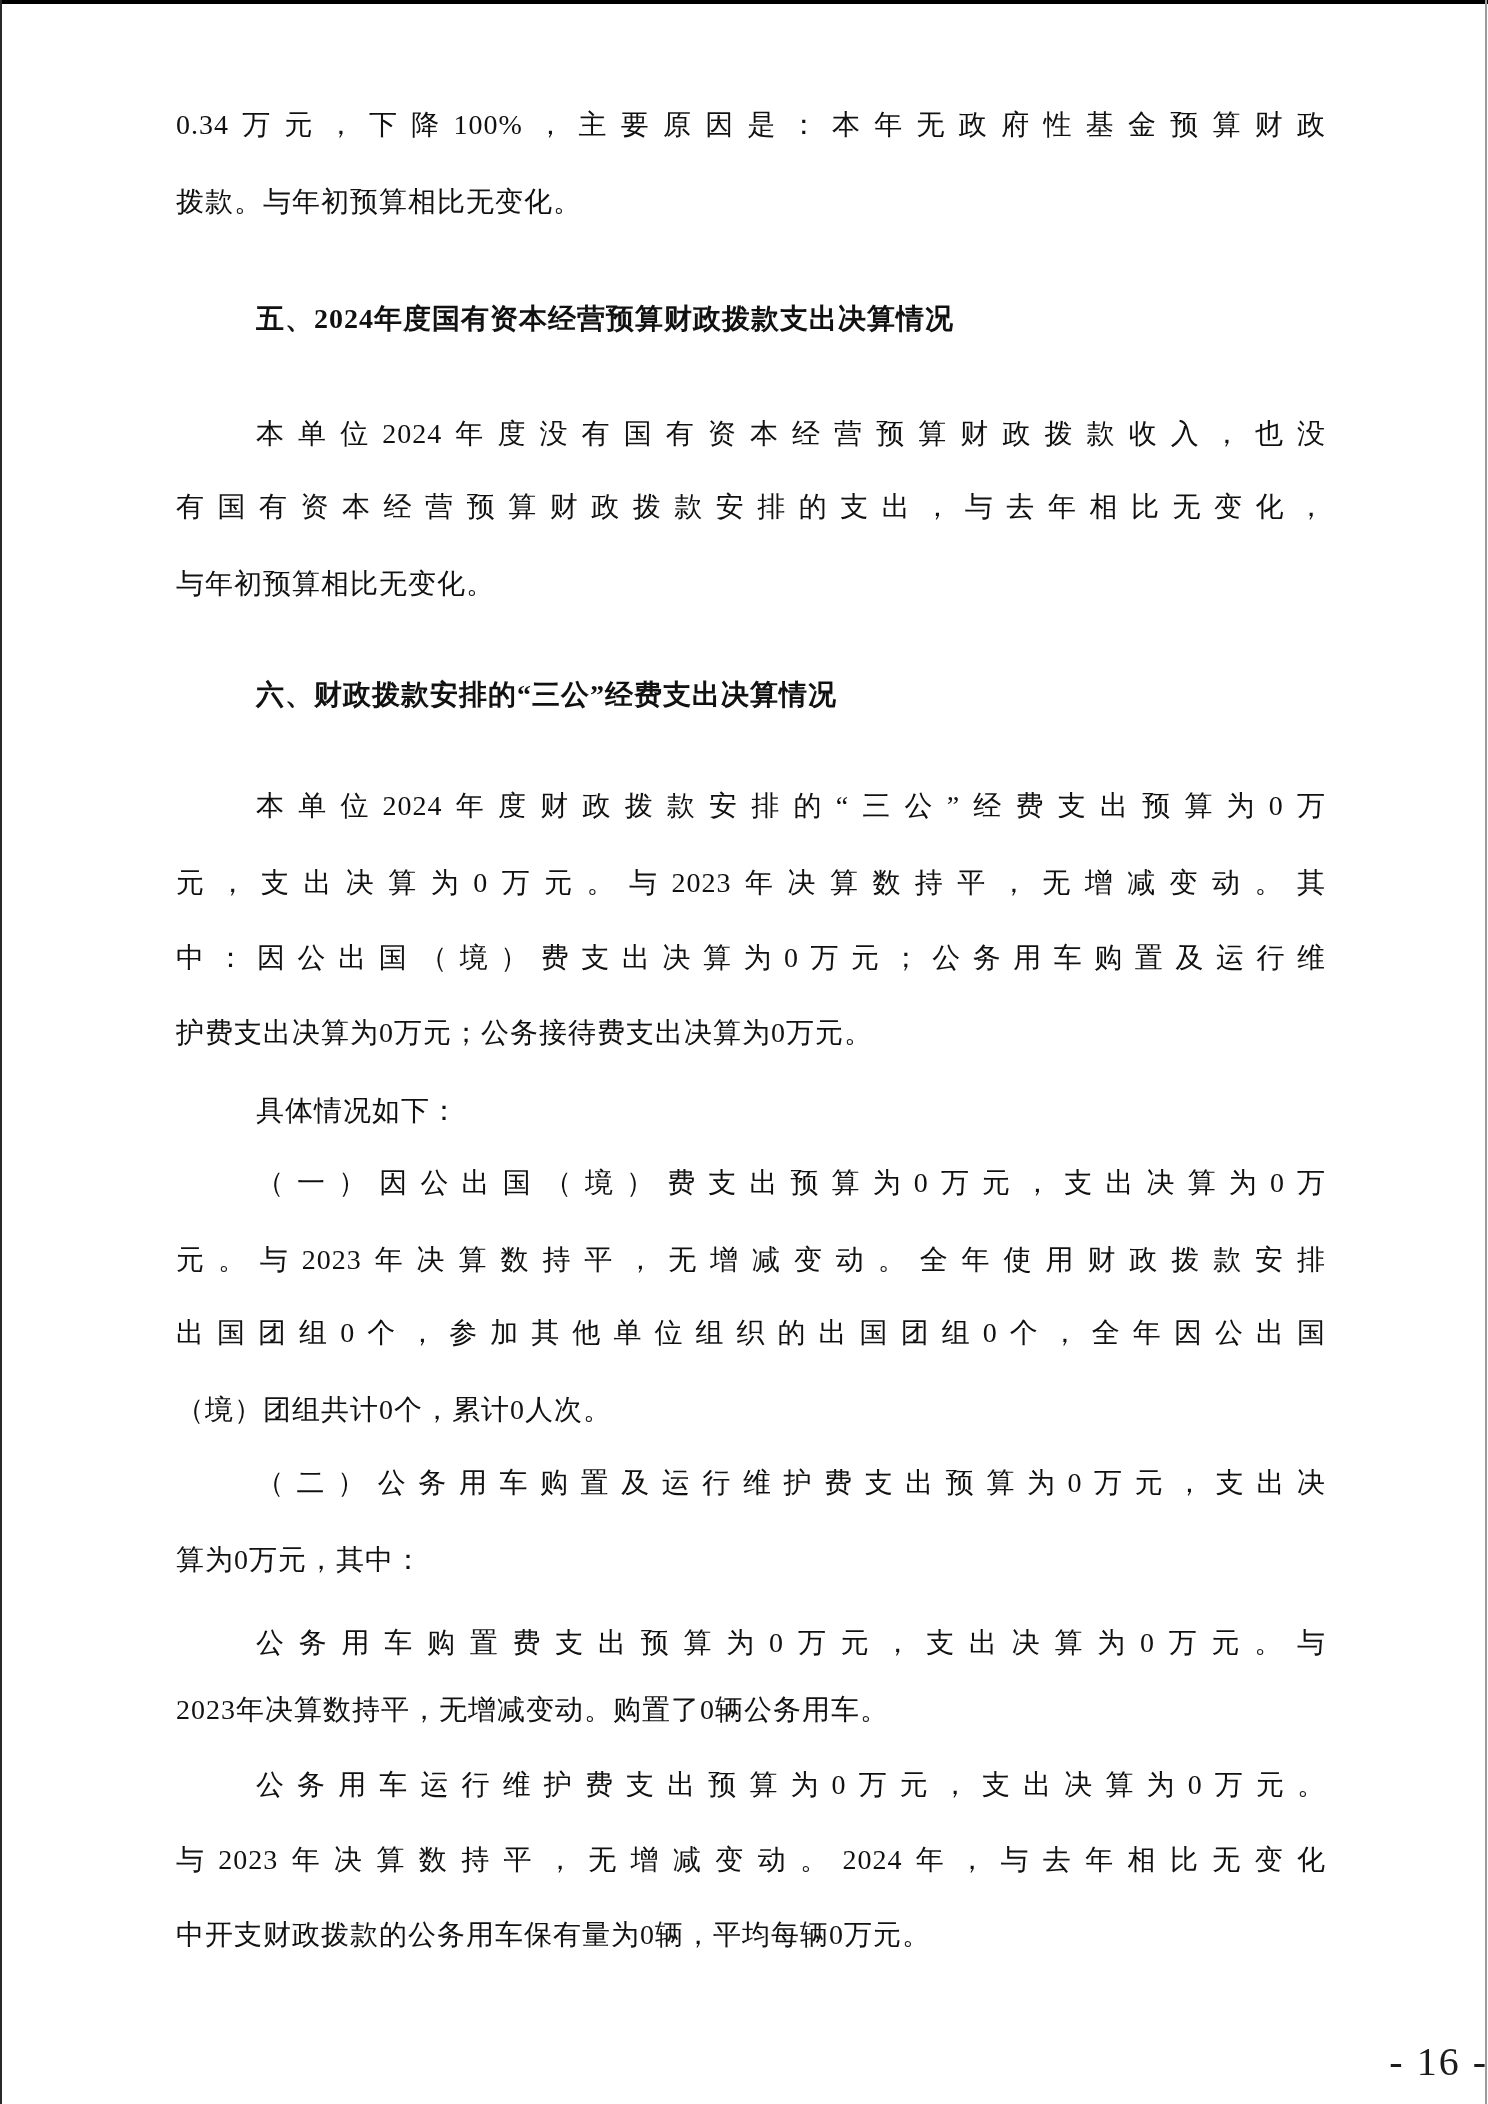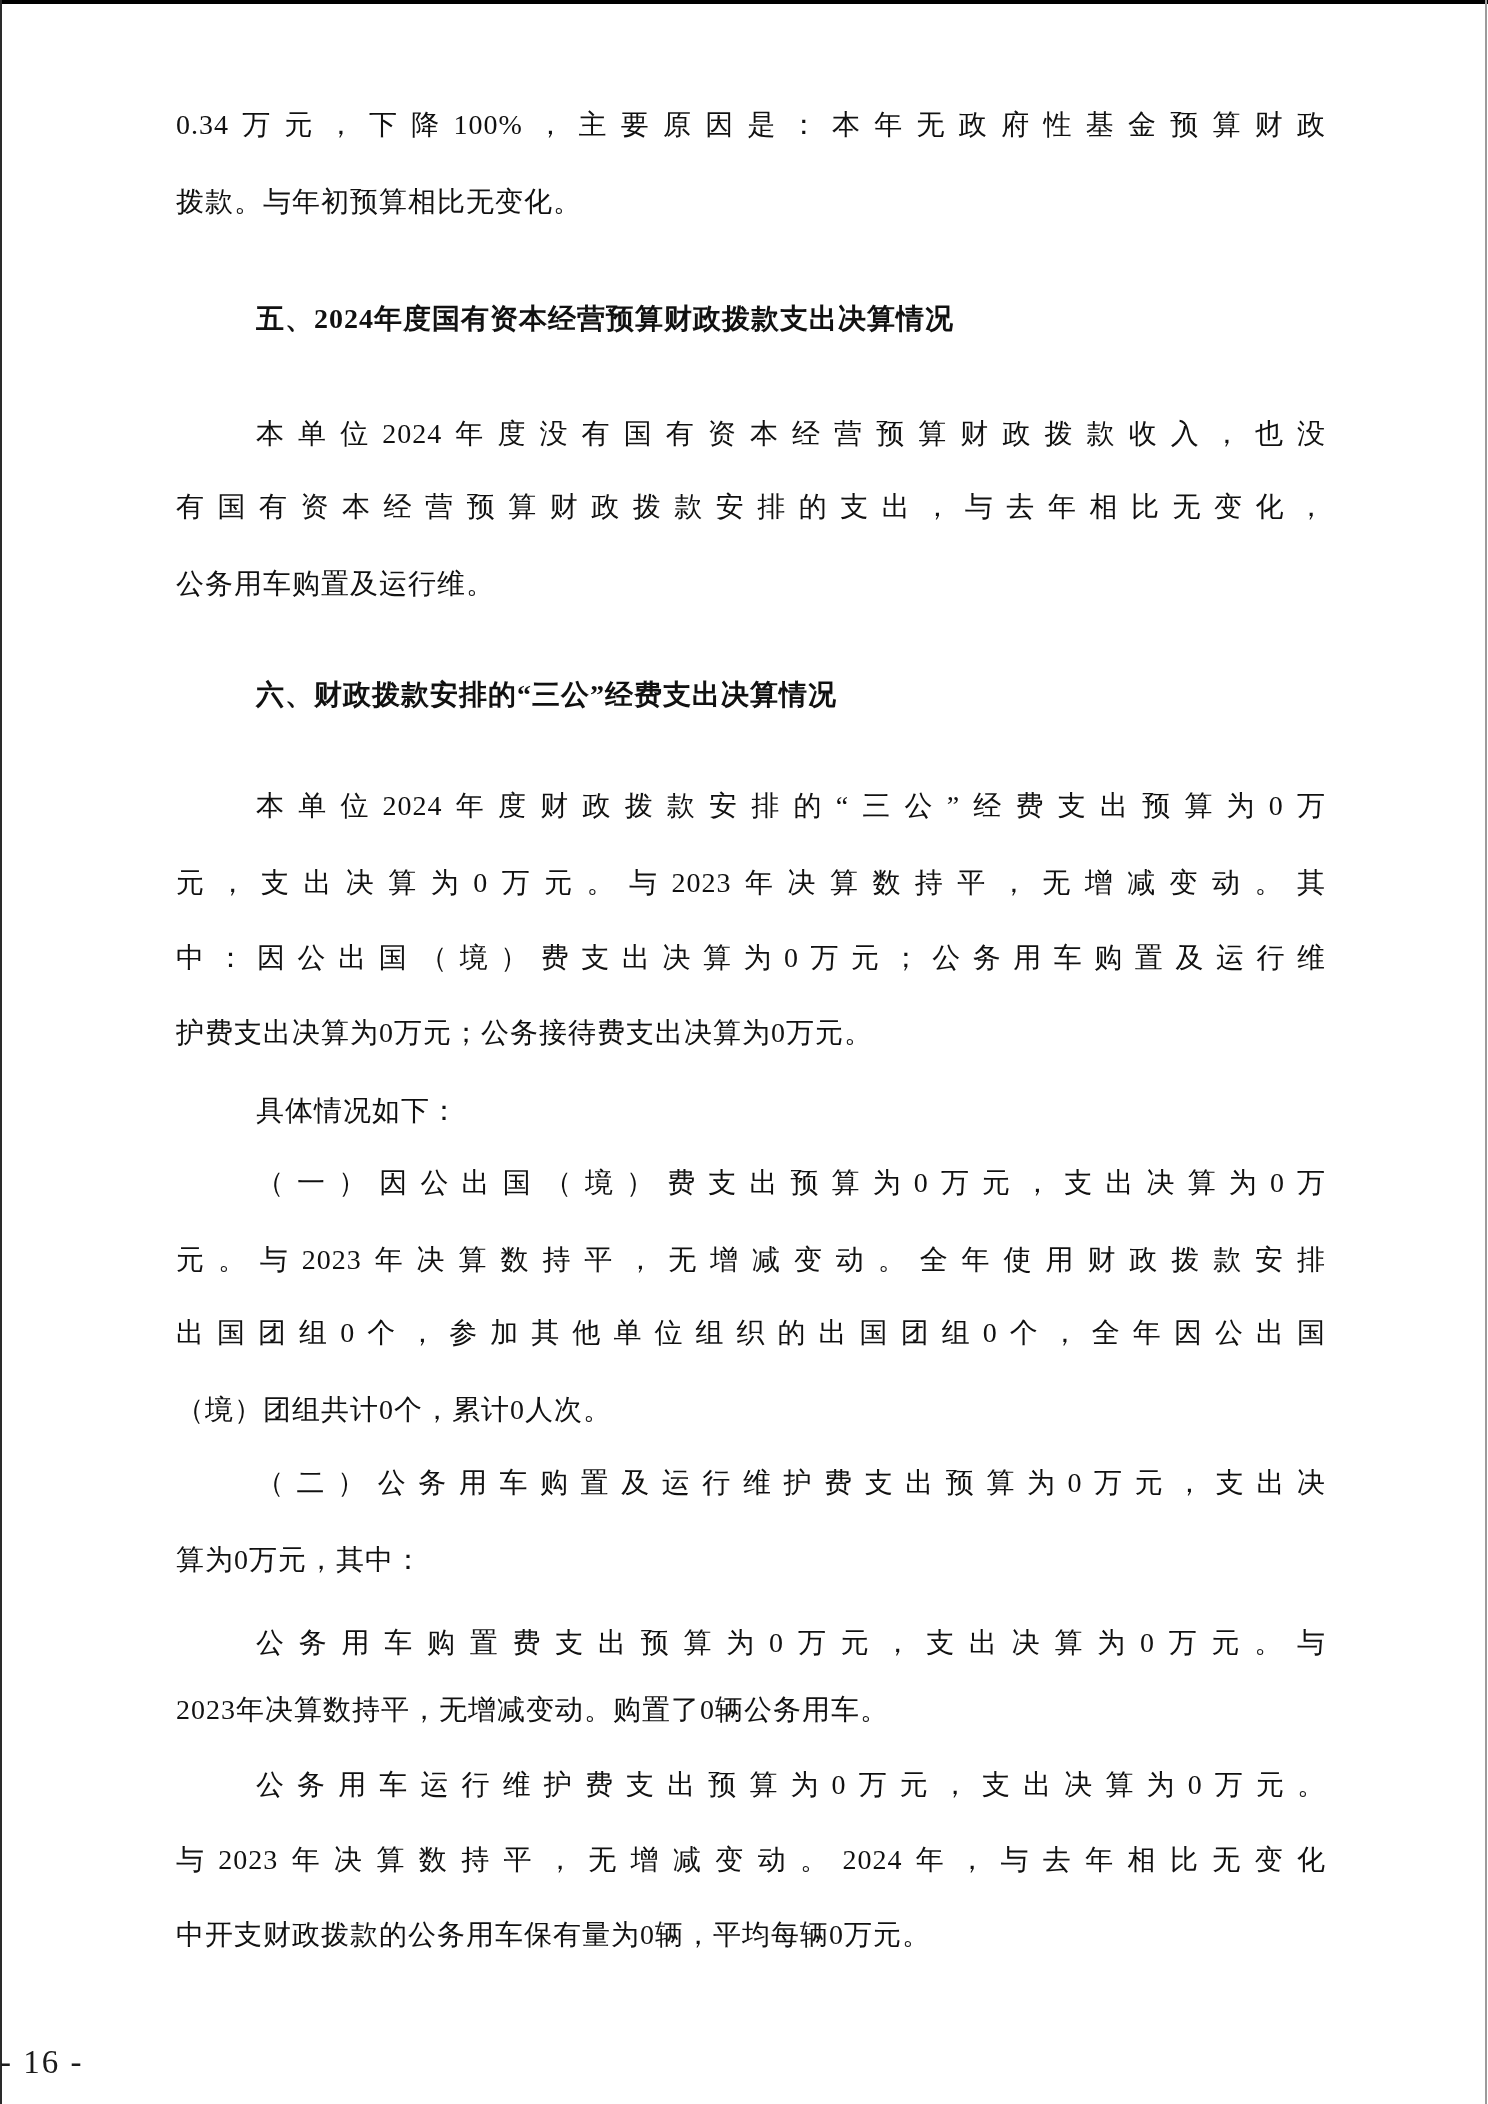--- a/index.html
+++ b/index.html
@@ -67,41 +67,41 @@
   .line.heading {
     font-weight: bold;
   }
   .footer {
     position: absolute;
     top: 2040px;
     left: 0;
     width: 100%;
     height: 44px;
     line-height: 44px;
-    text-align: left;
-    font-size: 33px;
+    text-align: right;
+    font-size: 40px;
     letter-spacing: 2px;
     color: #1c1c1c;
     font-family: "Liberation Serif", "DejaVu Serif", serif;
   }
 </style>
 </head>
 <body>
 
 <div class="page">
   <div class="top-border"></div>
   <div class="left-border"></div>
   <div class="right-border"></div>
   <div class="content" id="content">
       <div class="line fill" style="top: 98px;">0.34万元，下降100%，主要原因是：本年无政府性基金预算财政</div>
       <div class="line" style="top: 175px;">拨款。与年初预算相比无变化。</div>
       <div class="line heading indent" style="top: 292px;">五、2024年度国有资本经营预算财政拨款支出决算情况</div>
       <div class="line indent fill" style="top: 407px;">本单位2024年度没有国有资本经营预算财政拨款收入，也没</div>
       <div class="line fill" style="top: 480px;">有国有资本经营预算财政拨款安排的支出，与去年相比无变化，</div>
-      <div class="line" style="top: 557px;">公务用车购置及运行维。</div>
+      <div class="line" style="top: 557px;">与年初预算相比无变化。</div>
       <div class="line heading indent" style="top: 668px;">六、财政拨款安排的“三公”经费支出决算情况</div>
       <div class="line indent fill" style="top: 779px;">本单位2024年度财政拨款安排的“三公”经费支出预算为0万</div>
       <div class="line fill" style="top: 856px;">元，支出决算为0万元。与2023年决算数持平，无增减变动。其</div>
       <div class="line fill" style="top: 931px;">中：因公出国（境）费支出决算为0万元；公务用车购置及运行维</div>
       <div class="line" style="top: 1006px;">护费支出决算为0万元；公务接待费支出决算为0万元。</div>
       <div class="line indent" style="top: 1084px;">具体情况如下：</div>
       <div class="line indent fill" style="top: 1156px;">（一）因公出国（境）费支出预算为0万元，支出决算为0万</div>
       <div class="line fill" style="top: 1233px;">元。与2023年决算数持平，无增减变动。全年使用财政拨款安排</div>
       <div class="line fill" style="top: 1306px;">出国团组0个，参加其他单位组织的出国团组0个，全年因公出国</div>
       <div class="line" style="top: 1383px;">（境）团组共计0个，累计0人次。</div>

